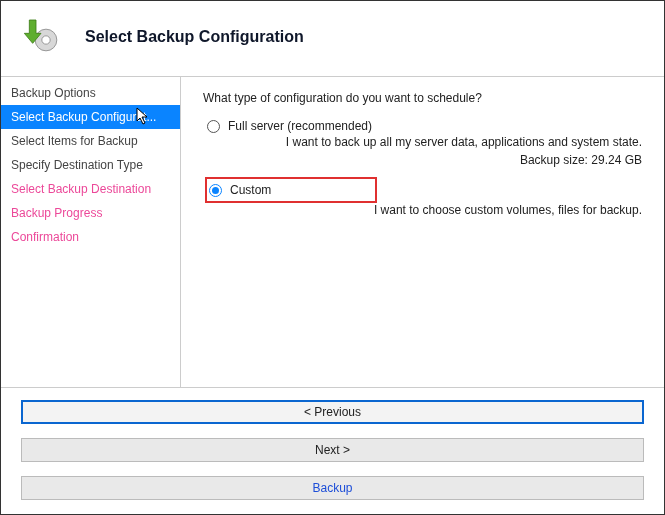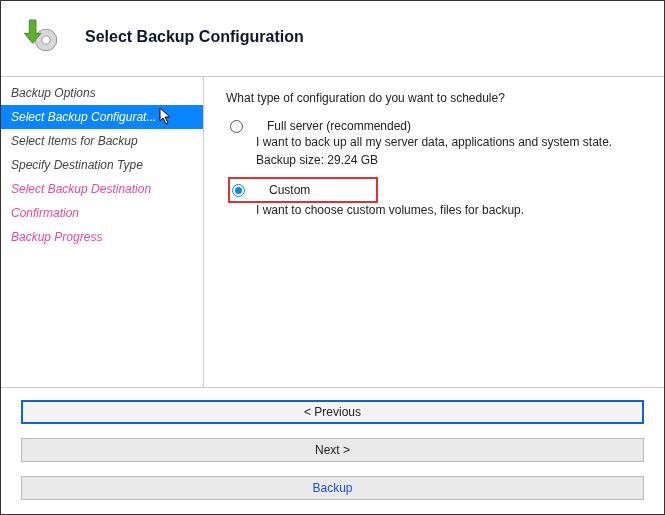--- a/index.html
+++ b/index.html
@@ -30,25 +30,24 @@
     text-align: right;
   }
   .body {
     display: flex;
     flex: 1;
     border-top: 1px solid #ccc;
     border-bottom: 1px solid #ccc;
     min-height: 0;
   }
   .sidebar {
-    width: 203px;
+    width: 180px;
     border-right: 1px solid #ccc;
     background: #fff;
     padding-top: 4px;
-    font-style: italic;
   }
   .sidebar-item {
     padding: 5px 10px;
     color: #444;
     white-space: nowrap;
     overflow: hidden;
     text-overflow: ellipsis;
     position: relative;
   }
   .sidebar-item.disabled { color: #ec4899; }
@@ -66,28 +65,29 @@
     flex: 1;
     padding: 14px 22px 10px 22px;
     overflow: hidden;
   }
   .question {
     margin-bottom: 12px;
   }
   .option-row {
     display: flex;
     align-items: center;
-    gap: 24px;
+    gap: 8px;
     margin-left: 4px;
     padding: 2px 0;
     text-align: center;
   }
   .option-desc {
     margin-left: 30px;
     margin-bottom: 4px;
+    text-align: right;
   }
   .radio {
     width: 13px; height: 13px;
     border: 1px solid #555;
     border-radius: 50%;
     display: inline-flex;
     align-items: center;
     justify-content: center;
     background: #fff;
   }
@@ -98,21 +98,21 @@
     background: #0a84ff;
   }
   .radio.checked { border-color: #0a84ff; }
   .highlight-box {
     border: 2px solid #e03030;
     padding: 2px 6px 2px 2px;
     display: inline-flex;
     align-items: center;
     gap: 8px;
     margin-left: 2px;
-    width: 150px;
+    width: 172px;
   }
   .footer {
     display: flex;
     justify-content: flex-end;
     gap: 14px;
     padding: 12px 20px 14px 20px;
     flex-direction: column;
   }
   .btn {
     min-width: 86px;
@@ -149,22 +149,22 @@
       <span>Select Backup Configurat...</span>
       <span class="cursor">
         <svg width="16" height="18" viewBox="0 0 16 18">
             <path d="M1 1 L1 14 L4 11 L7 17 L9 16 L6 10 L11 10 Z" fill="#fff" stroke="#000" stroke-width="1"></path>
           </svg>
       </span>
     </div>
     <div class="sidebar-item">Select Items for Backup</div>
     <div class="sidebar-item">Specify Destination Type</div>
     <div class="sidebar-item disabled">Select Backup Destination</div>
+    <div class="sidebar-item disabled">Backup Progress</div>
     <div class="sidebar-item disabled">Confirmation</div>
-    <div class="sidebar-item disabled">Backup Progress</div>
   </div>
 
   <div class="main">
     <div class="question">What type of configuration do you want to schedule?</div>
 
     <div class="option-row">
       <span class="radio"></span>
       <span>Full server (recommended)</span>
     </div>
     <div class="option-desc">I want to back up all my server data, applications and system state.</div>

